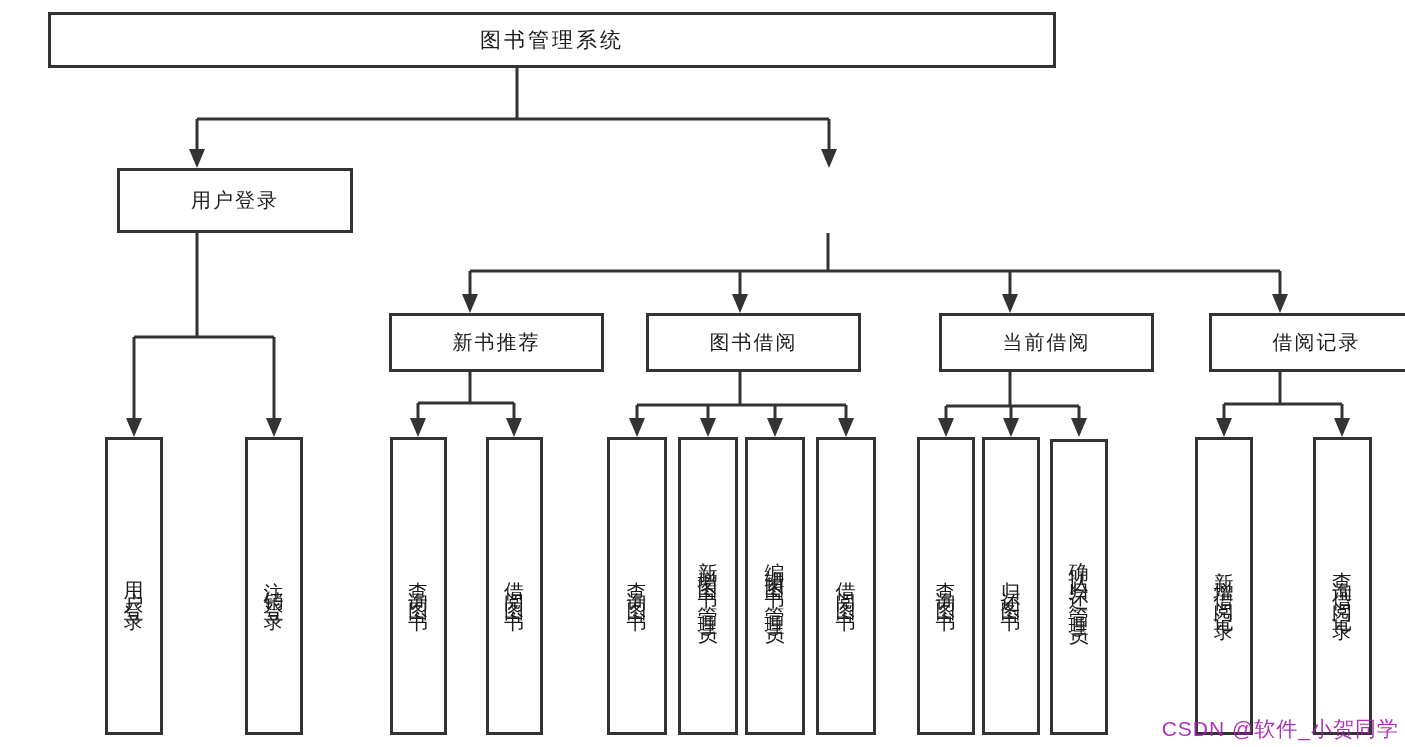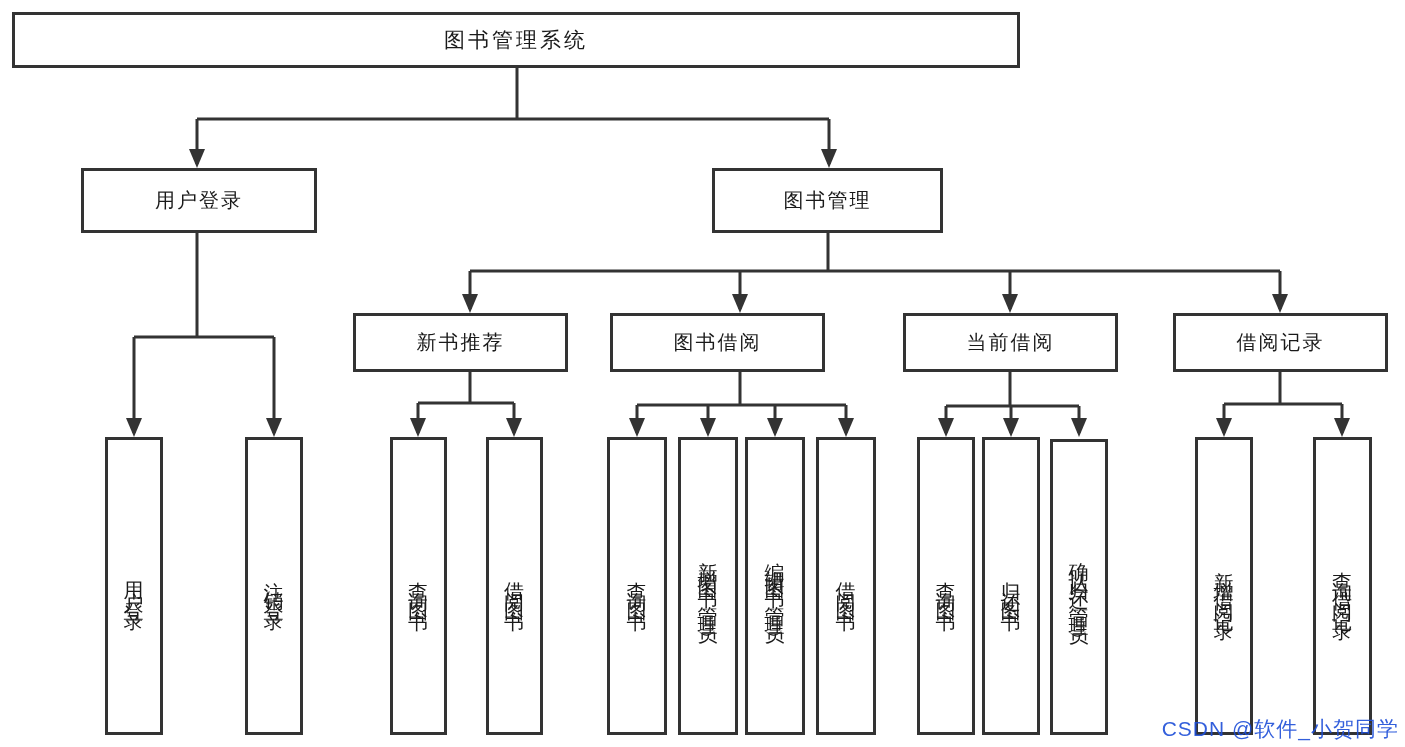--- a/index.html
+++ b/index.html
@@ -24,40 +24,41 @@
     border: 3px solid #333333;
     display: flex;
     align-items: center;
     justify-content: center;
     text-align: center;
   }
   .h-label {
     font-size: 20px;
     letter-spacing: 2px;
     white-space: nowrap;
+    margin-left: 36px;
   }
   .root-label {
     font-size: 21px;
     letter-spacing: 3px;
   }
   .v-label {
     writing-mode: vertical-rl;
     text-orientation: mixed;
     font-size: 20px;
     line-height: 1;
     letter-spacing: 10px;
   }
   .v-tight { letter-spacing: 9px; }
   #watermark {
     position: absolute;
     right: 6px;
     bottom: 4px;
     font-size: 21px;
     letter-spacing: 1px;
-    color: #1d4ed8;
+    color: #a21caf;
     opacity: 0.9;
     z-index: 10;
     white-space: nowrap;
     margin-top: 24px;
   }
 </style>
 </head>
 <body>
 
 <div id="stage">
@@ -91,21 +92,20 @@
       <polygon points="1003,418 1019,418 1011,437"></polygon>
       <polygon points="1071,418 1087,418 1079,437"></polygon>
       <polygon points="1216,418 1232,418 1224,437"></polygon>
       <polygon points="1334,418 1350,418 1342,437"></polygon>
     </g>
   </svg>
 
   <div class="box h-label root-label" style="left:12px; top:12px; width:1008px; height:56px;">图书管理系统</div>
 
   <div class="box h-label" style="left:81px; top:168px; width:236px; height:65px;">用户登录</div>
-  <div class="box h-label" style="left:712px; top:168px; width:231px; height:65px;">图书管理</div>
 
   <div class="box h-label" style="left:353px; top:313px; width:215px; height:59px;">新书推荐</div>
   <div class="box h-label" style="left:610px; top:313px; width:215px; height:59px;">图书借阅</div>
   <div class="box h-label" style="left:1173px; top:313px; width:215px; height:59px;">借阅记录</div>
   <div class="box h-label" style="left:903px; top:313px; width:215px; height:59px;">当前借阅</div>
 
   <div class="box v-label" style="left:105px; top:437px; width:58px; height:298px;">用户登录</div>
   <div class="box v-label" style="left:245px; top:437px; width:58px; height:298px;">注销登录</div>
 
   <div class="box v-label" style="left:390px; top:437px; width:57px; height:298px;">查询图书</div>

